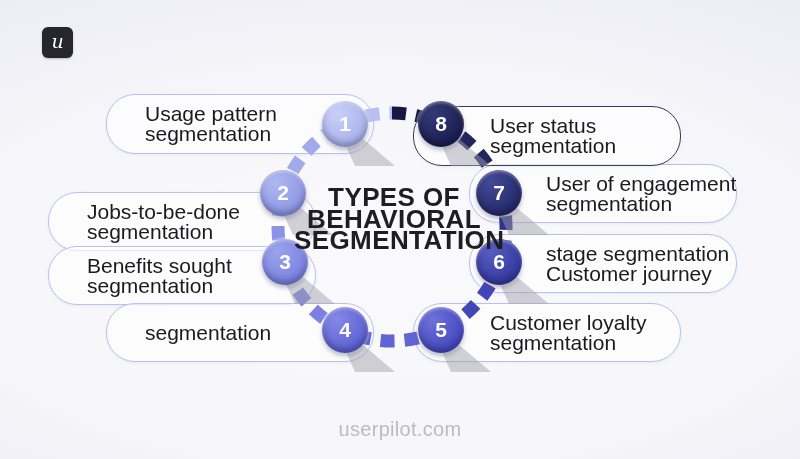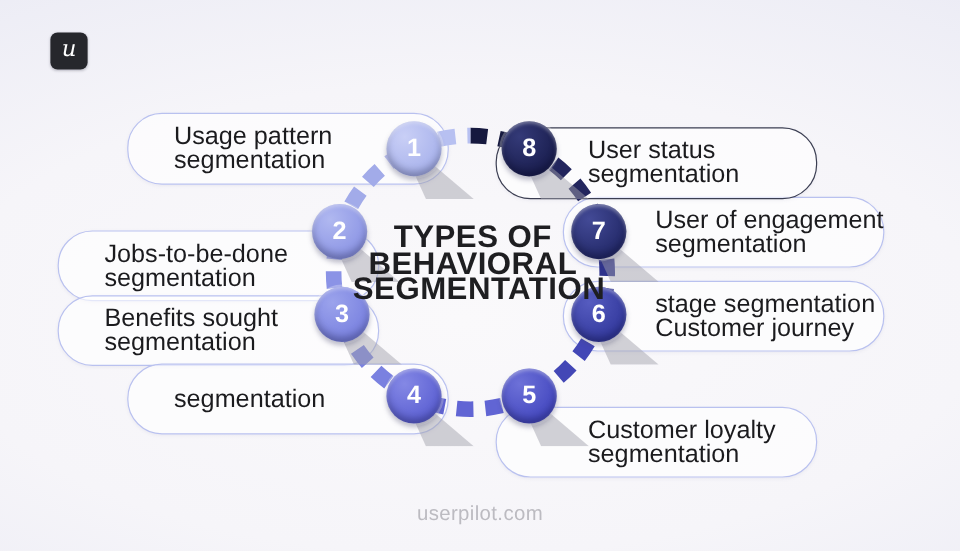--- a/index.html
+++ b/index.html
@@ -48,21 +48,21 @@
     position:absolute;width:46px;height:46px;border-radius:50%;z-index:4;
     display:flex;align-items:center;justify-content:center;
     color:#fff;font-weight:bold;font-size:21px;
     box-shadow:0 3px 4px rgba(70,70,105,.35),
                inset 0 2px 3px rgba(255,255,255,.35),
                inset 0 -4px 6px rgba(0,0,20,.28),
                0 0 0 2px rgba(255,255,255,.28);
   }
   .footer{
     position:absolute;left:0;top:418px;width:800px;z-index:6;
-    text-align:center;font-size:17px;color:#bcbbc1;letter-spacing:.3px;
+    text-align:center;font-size:20px;color:#bcbbc1;letter-spacing:.3px;
   }
 </style>
 </head>
 <body>
 
 <div id="stage">
 
   <div class="logo">
     <span>u</span>
   </div>
@@ -91,21 +91,21 @@
       <div class="pill-label" style="left: 38px;">
         <div>Benefits sought</div>
         <div>segmentation</div>
       </div>
     </div>
     <div class="pill" style="left: 106px; top: 303px; width: 266px; height: 57px; border-color: rgb(185, 193, 239);">
       <div class="pill-label" style="left: 38px;">
         <div>segmentation</div>
       </div>
     </div>
-    <div class="pill" style="left: 413px; top: 303px; width: 266px; height: 57px; border-color: rgb(185, 193, 239); margin-top: 36px;">
+    <div class="pill" style="left: 413px; top: 303px; width: 266px; height: 57px; border-color: rgb(185, 193, 239);">
       <div class="pill-label" style="left: 76px;">
         <div>Customer loyalty</div>
         <div>segmentation</div>
       </div>
     </div>
     <div class="pill" style="left: 469px; top: 234px; width: 266px; height: 57px; border-color: rgb(185, 193, 239);">
       <div class="pill-label" style="left: 76px;">
         <div>stage segmentation</div>
         <div>Customer journey</div>
       </div>

